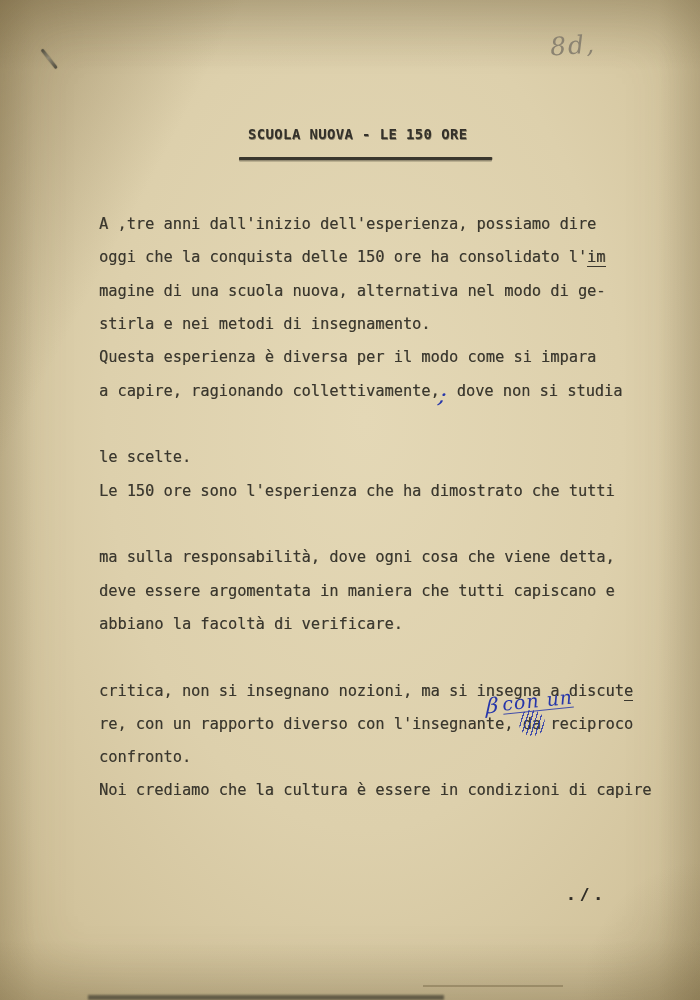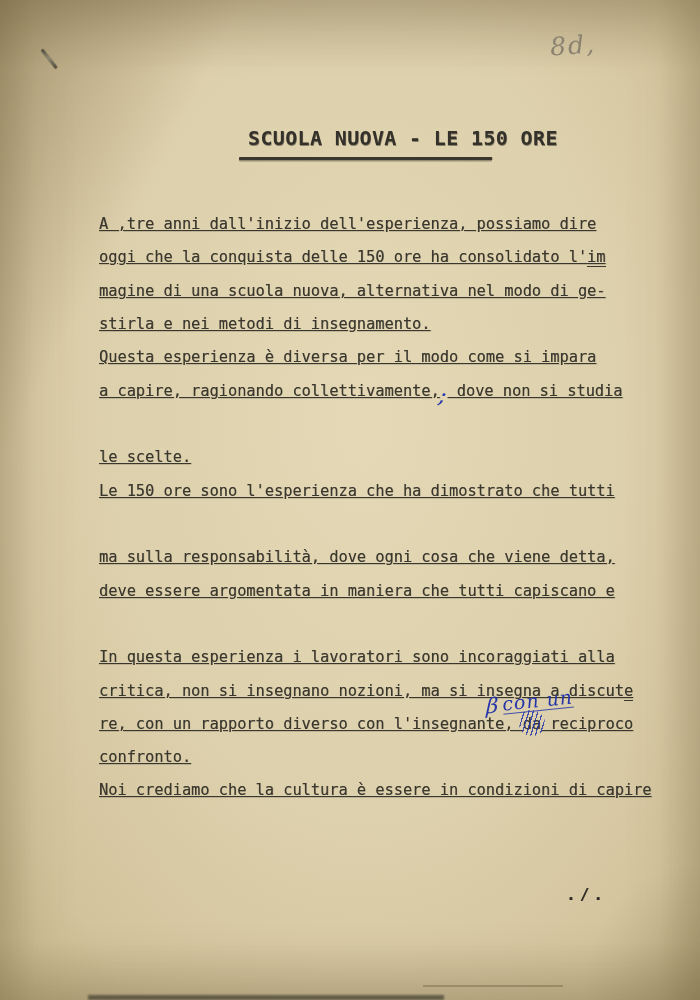--- a/index.html
+++ b/index.html
@@ -14,25 +14,24 @@
       linear-gradient(0deg,   rgba(112,96,60,0.20) 0%, rgba(112,96,60,0) 6%),
       linear-gradient(270deg, rgba(112,96,60,0.16) 0%, rgba(112,96,60,0) 6%),
       linear-gradient(90deg,  rgba(112,96,60,0.12) 0%, rgba(112,96,60,0) 5%),
       radial-gradient(ellipse at 52% 42%, #e4d8b6 0%, #ddd0ac 50%, #d2c39c 82%, #c6b58b 100%);
     box-shadow: inset 0 0 70px rgba(95,78,44,0.30);
   }
   .tline{
     position:absolute;left:99px;height:18px;line-height:18px;
     font-size:15.3px;letter-spacing:0px;white-space:pre;
     text-shadow:0.4px 0.4px 0.3px rgba(45,42,32,0.45);
-    text-decoration:underline;
   }
   .title{
     position:absolute;left:248px;top:126px;
-    font-size:20px;font-weight:bold;letter-spacing:0.35px;white-space:pre;
+    font-size:14px;font-weight:bold;letter-spacing:0.35px;white-space:pre;
     color:#34312a;text-shadow:0.5px 0.5px 0.3px rgba(45,42,32,0.5);
   }
   .title-underline{
     position:absolute;left:239px;top:157px;width:253px;height:3px;
     background:#3a372e;border-radius:1px;
     box-shadow:0 1.5px 0 rgba(58,53,43,0.45), 0.5px 0 0 rgba(58,53,43,0.6);
   }
   .u{border-bottom:1.4px solid #3a372e;padding-bottom:0;}
   .pen{color:#2636aa;}
   .semi{
@@ -120,22 +119,22 @@
 
   <div class="tline" style="top:448px">le scelte.</div>
 
   <div class="tline" style="top:482px">Le 150 ore sono l'esperienza che ha dimostrato che tutti</div>
 
 
   <div class="tline" style="top:548px">ma sulla responsabilità, dove ogni cosa che viene detta,</div>
 
   <div class="tline" style="top:582px">deve essere argomentata in maniera che tutti capiscano e</div>
 
+  <div class="tline" style="top:615px">abbiano la facoltà di verificare.</div>
 
-  <div class="tline" style="top:648px">In questa esperienza i lavoratori sono incoraggiati alla</div>
 
   <div class="tline" style="top:682px"><span>critica, non si insegnano nozioni, ma si insegna a discut</span><span class="u">e</span></div>
 
   <div class="tline" style="top:715px"><span>re, con un rapporto diverso con l'insegnante, </span><span class="scribble">da</span><span> reciproco</span></div>
 
   <div class="insert-note"><span class="mark">β</span><span>con un</span></div>
 
   <div class="tline" style="top:748px">confronto.</div>
 
   <div class="tline" style="top:781px">Noi crediamo che la cultura è essere in condizioni di capire</div>

